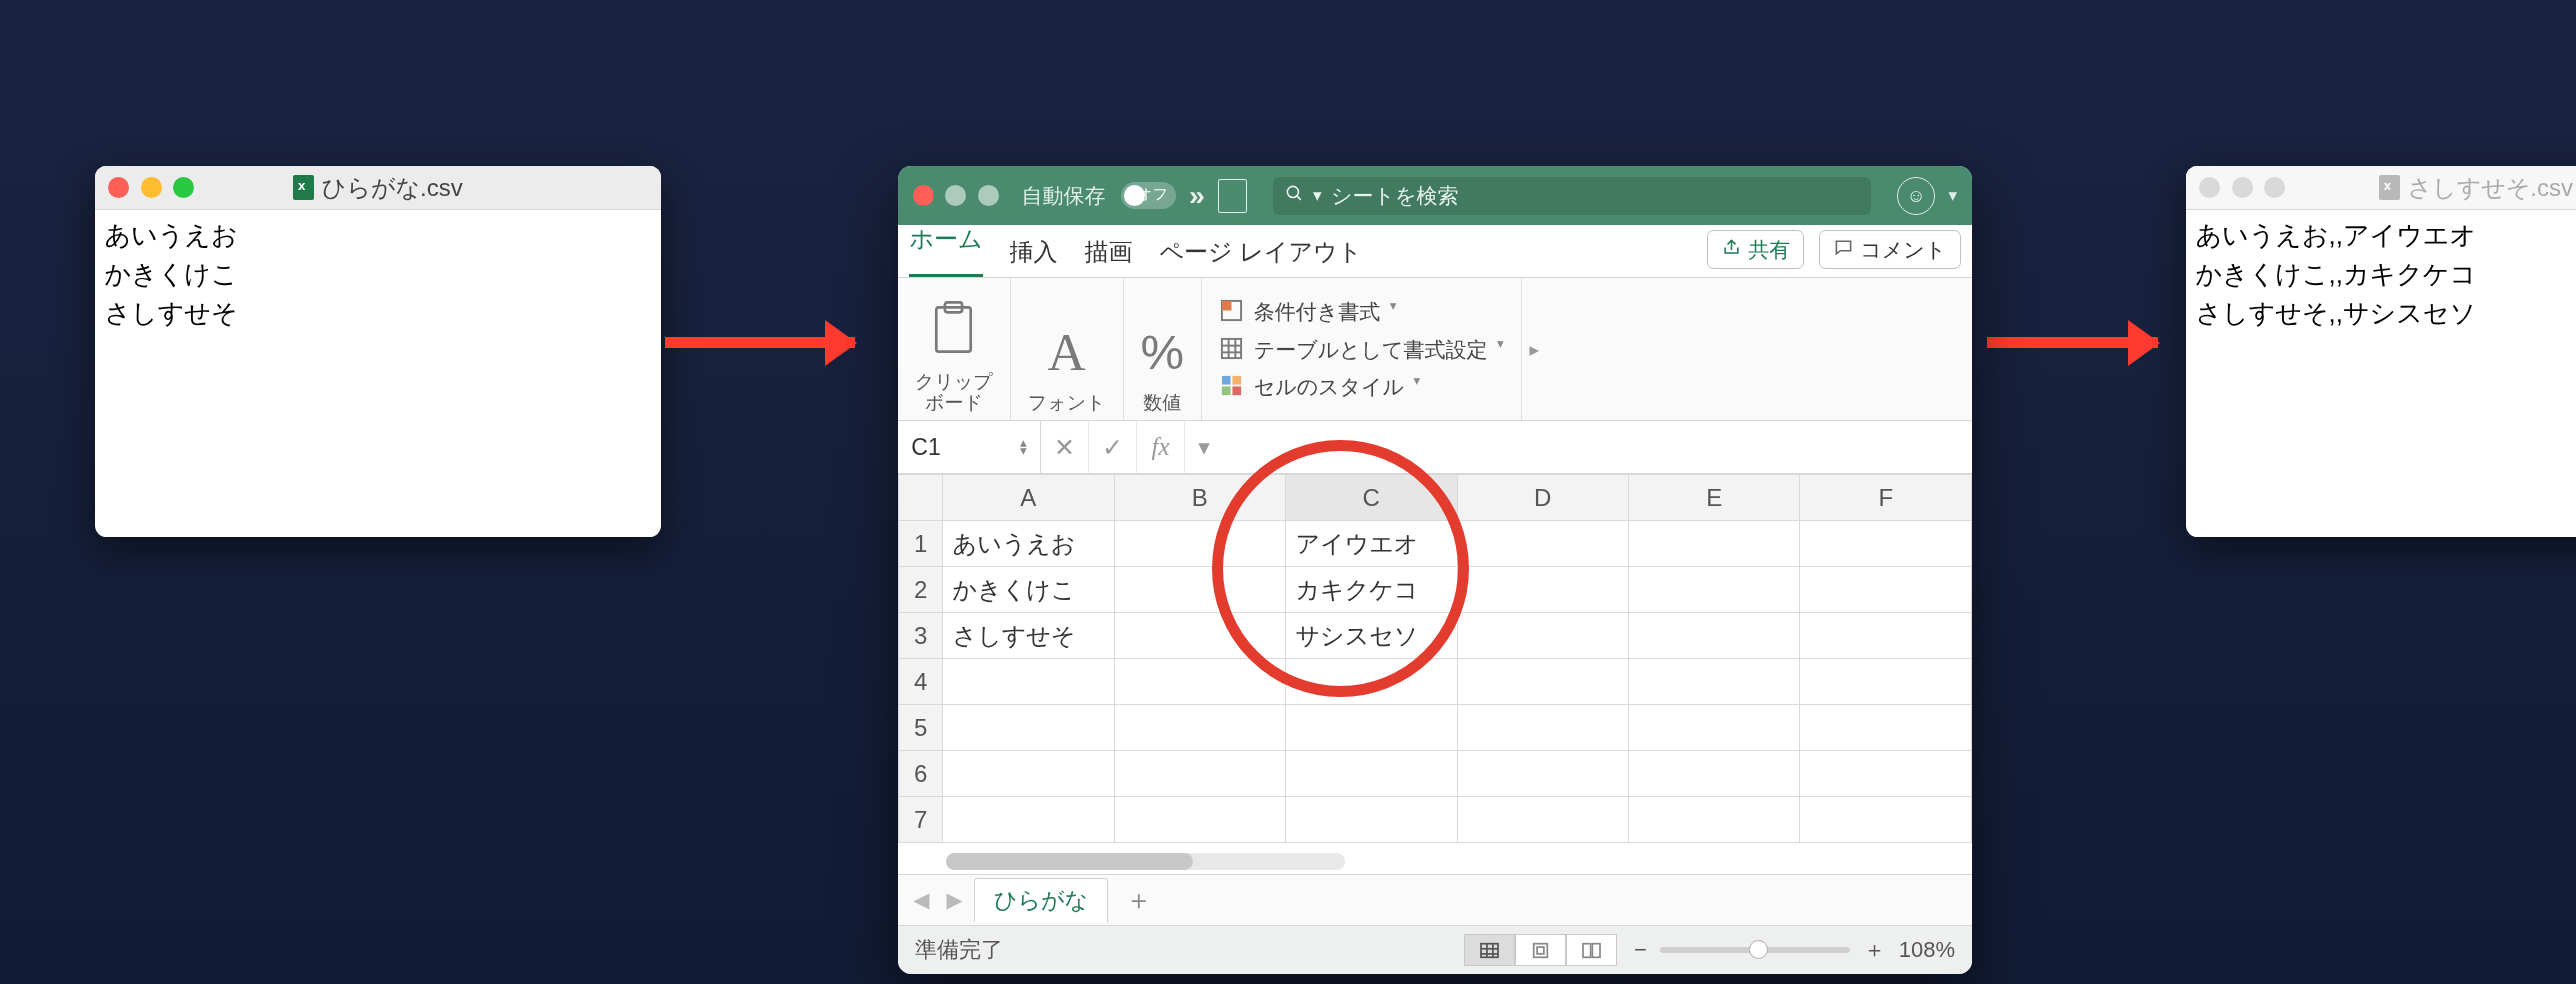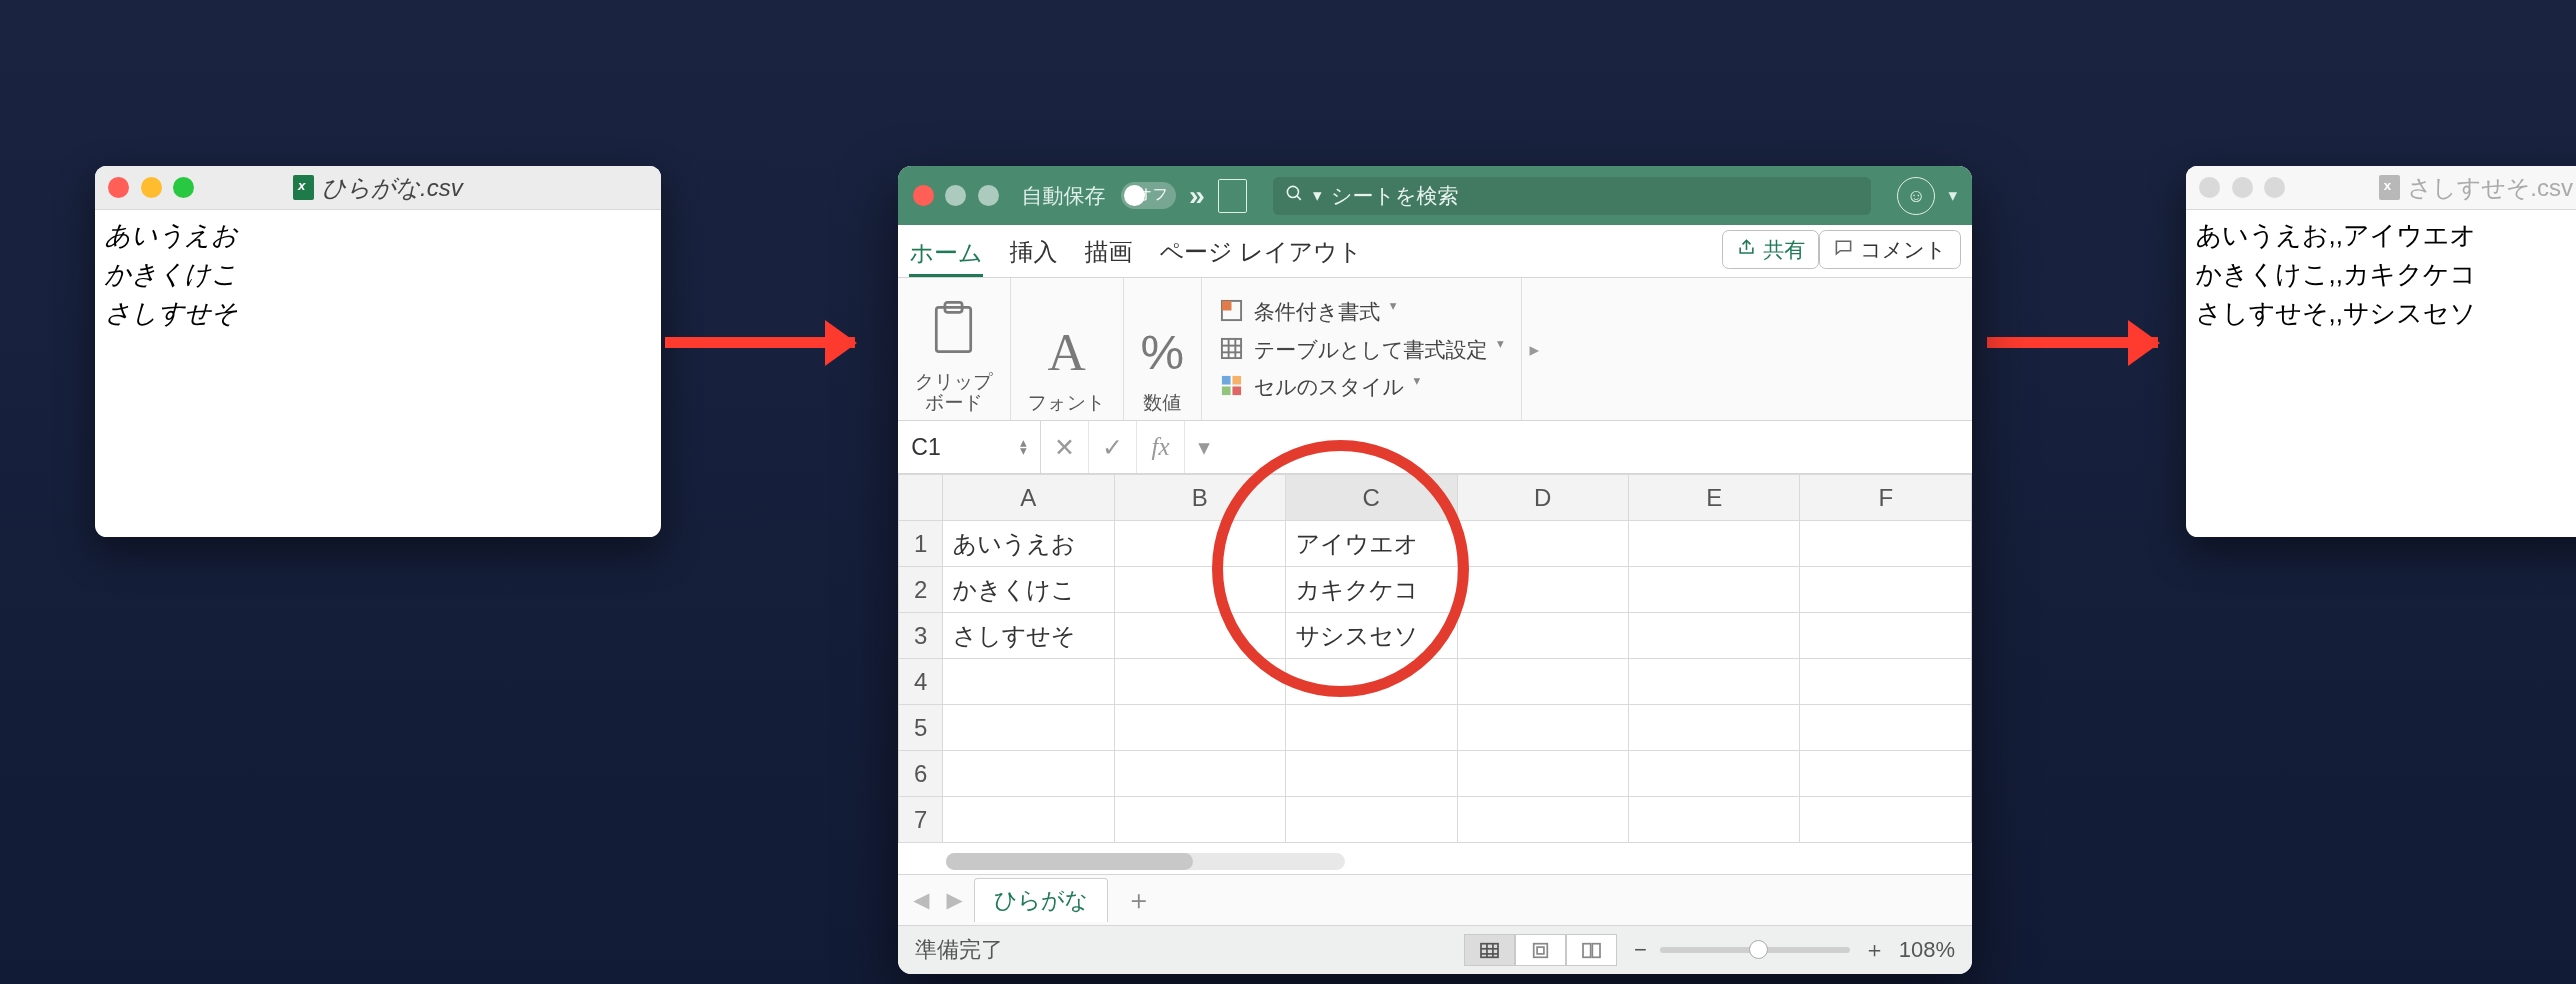--- a/index.html
+++ b/index.html
@@ -14,21 +14,21 @@
   
   .small-window {
     position: absolute;
     background: #fff;
     border-radius: 11.4px;
     box-shadow: 0 14.3px 38px rgba(0,0,0,.45);
     overflow: hidden;
     width: 566px;
     font-size: 25px;
   }
-  .small-window.left { left: 95px; top: 166px; height: 371px; font-style: italic; }
+  .small-window.left { left: 95px; top: 166px; height: 371px; }
   .small-window.right { left: 2186px; top: 166px; height: 371px; width: 580px;}
   .small-window .titlebar {
     background: #ececec;
     height: 44px;
     display: flex;
     align-items: center;
     padding: 0 13.3px;
     border-bottom: 1px solid #d8d8d8;
     position: relative;
   }
@@ -79,22 +79,22 @@
   .switch .lbl{ position:absolute; right:7.6px; top:2.9px; font-size:15px; color:#fff;}
   .chev { font-size:28.5px; font-weight:bold; color:#e8f2ee;}
   .docicon { width:28.5px;height:34px; border:1.9px solid #e0eee8; border-radius:1.9px; position:relative;}
   .search-wrap{ flex:1; display:flex; align-items:center; background: rgba(0,0,0,.12); border-radius:5.7px; height:38px; margin:0 13.3px; padding:0 11.4px; color:#e8f2ee; font-size:21px; gap:9.5px;}
   .smile{ width:38px;height:38px; border:1.9px solid #e0eee8; border-radius:50%; display:flex;align-items:center;justify-content:center; font-size:19px;}
   .tb-caret{ font-size:17px;}
 
   
   .ribbon-tabs{ height:53px; background:#fff; border-bottom:1px solid #d6d6d6; display:flex; align-items:flex-end; padding:0 11.4px; gap:27px;}
   .ribbon-tabs .tab{ font-size:24px; color:#333; padding-bottom:9.5px; }
-  .ribbon-tabs .tab.active{ color:#1f7a55; border-bottom:3.8px solid #1f7a55; padding-bottom:5px;}
-  .ribbon-right{ margin-left:auto; display:flex; align-items:center; padding-bottom:7.6px;}
+  .ribbon-tabs .tab.active{ color:#1f7a55; border-bottom:3.8px solid #1f7a55; padding-bottom:19px;}
+  .ribbon-right{ margin-left:auto; display:flex; gap:15px; align-items:center; padding-bottom:7.6px;}
   .pill{ border:1.4px solid #bfbfbf; border-radius:6.7px; padding:4.8px 13.3px; font-size:21px; display:flex; gap:7.6px; align-items:center;}
   .pill.green{ color:#1f7a55;}
 
   
   .ribbon-body{ background:#fafafa; border-bottom:1px solid #d6d6d6; height:143px; display:flex; align-items:stretch; }
   .rgroup{ border-right:1px solid #e0e0e0; display:flex; flex-direction:column; align-items:center; justify-content:flex-end; padding:7.6px 17px 5.7px; gap:3.8px; font-size:19px; color:#555;}
   .rgroup .ico{ height:74px; display:flex; align-items:center; justify-content:center;}
   .rgroup .ico svg, .rgroup .ico .glyph { color:#6b6b6b; }
   .rgroup .lbl{ text-align:center; line-height:1.15;}
   .rgroup.stack{ align-items:flex-start; justify-content:center; gap:9.5px; font-size:21px; min-width:247px;}

